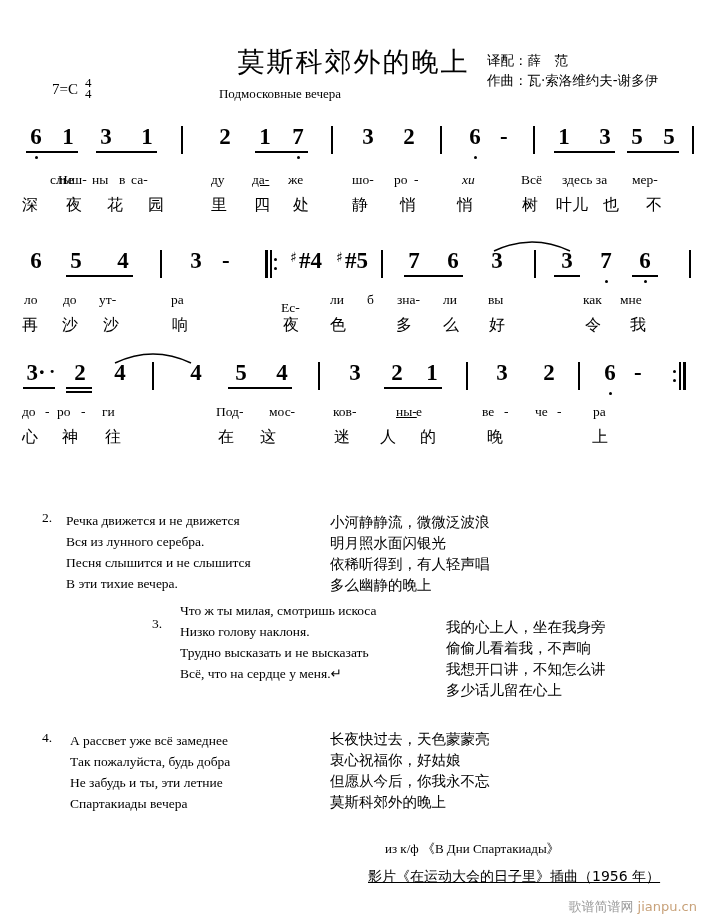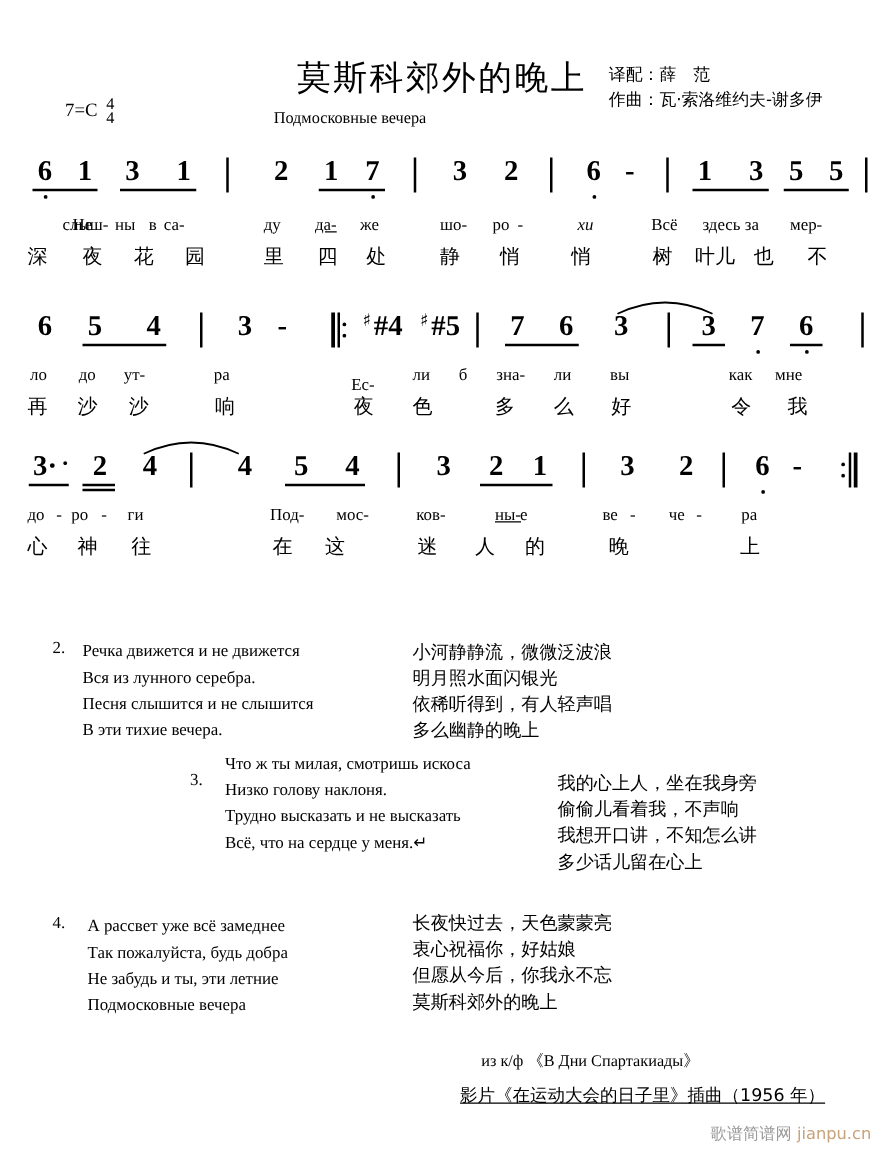--- a/index.html
+++ b/index.html
@@ -325,21 +325,21 @@
 Всё, что на сердце у меня.↵</div>
 <div class="verse-cn" style="left:446px;top:617px;">我的心上人，坐在我身旁
 偷偷儿看着我，不声响
 我想开口讲，不知怎么讲
 多少话儿留在心上</div>
 
 <div class="vnum" style="left:42px;top:730px;">4.</div>
 <div class="verse-ru" style="left:70px;top:730px;">А рассвет уже всё замеднее
 Так пожалуйста, будь добра
 Не забудь и ты, эти летние
-Подмосковные вечера</div>
+Спартакиады вечера</div>
 <div class="verse-cn" style="left:330px;top:729px;">长夜快过去，天色蒙蒙亮
 衷心祝福你，好姑娘
 但愿从今后，你我永不忘
 莫斯科郊外的晚上</div>
 
 <div class="foot-ru" style="left:385px;top:840px;font-family:Liberation Serif, serif;">из к/ф 《В Дни Спартакиады》</div>
 <div class="foot-cn" style="left:368px;top:868px;">影片《在运动大会的日子里》插曲（1956 年）</div>
 
 <div class="wm">
   <span class="cn">歌谱简谱网</span>

